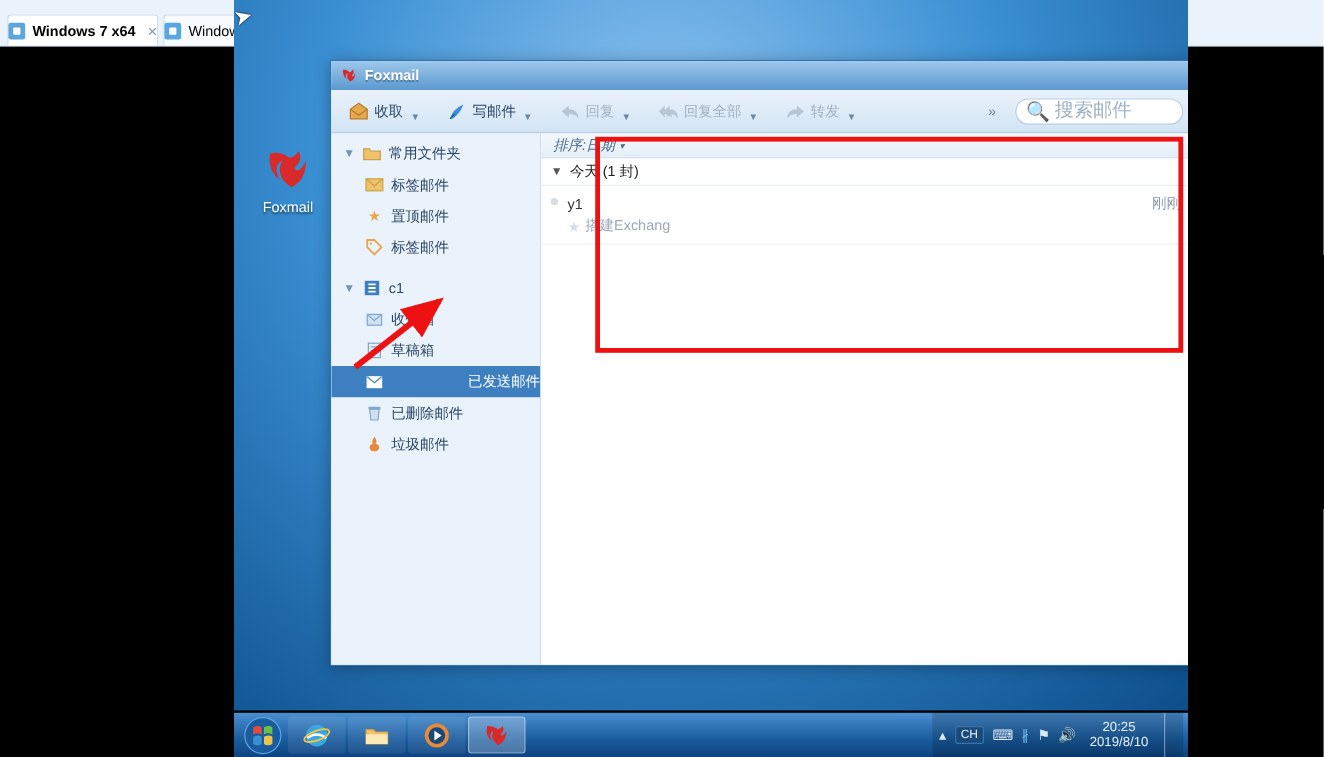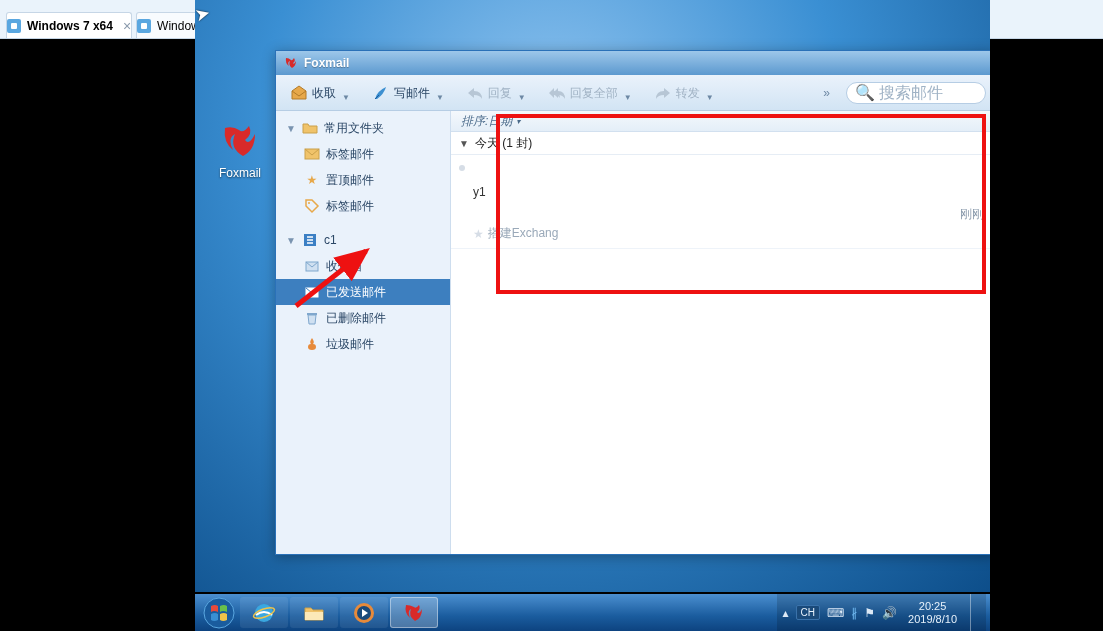--- a/index.html
+++ b/index.html
@@ -43,38 +43,38 @@
   .tb-drop { font-size: 8px; color: #6d88a4; margin-left: 2px; }
   .tb-spacer { flex: 1; }
   .tb-overflow { color:#6d88a4; font-size:12px; margin-right:6px; }
   .fm-search { height: 22px; width: 140px; background: #fff; border: 1px solid #b6cde4; border-radius: 11px; display: flex; align-items: center; padding: 0 8px; gap: 4px; }
   .fm-search input { border: none; outline: none; width: 100%; font-size: 16px; color: #555; background:transparent; }
   .fm-search input::placeholder{ color:#9fb2c5;}
 
   .fm-body { flex: 1; display: flex; overflow: hidden; }
   .fm-side { width: 175px; background: #eaf2fb; border-right: 1px solid #cdddee; padding-top: 4px; font-size: 12px; color: #2b4766; overflow: hidden; }
   .tree-item { display: flex; align-items: center; height: 26px; padding-left: 10px; gap: 6px; }
-  .tree-item.sel { background: #3d7fbf; color: #fff; }
+  .tree-item.sel { background: #3d7fbf; color: #fff; justify-content: space-between; }
   .tree-chev { font-size: 10px; color: #7a94b0; width: 10px; }
   .tree-ico { width: 16px; height: 16px; display:inline-flex; align-items:center; justify-content:center;}
   .tree-sub { padding-left: 28px; }
 
   
   .anno-arrow { position:absolute; top:190px; left:15px; width:90px; height:70px; pointer-events:none; z-index:5;}
   .red-box { position:absolute; border:4px solid #e11; pointer-events:none; z-index:5; }
   .red-box.main { top:63px; left:220px; width:490px; height:180px;}
 
   .fm-list { flex: 1; background: #fff; display: flex; flex-direction: column; font-size: 12px; color: #333; }
   .sort-hdr { height: 21px; background: linear-gradient(#f4f8fc,#e4eef8); border-bottom: 1px solid #d2e0ef; display: flex; align-items: center; padding-left: 10px; gap: 4px; color:#4a6a8a;font-style:italic;}
   .group-hdr { height: 23px; display: flex; align-items: center; padding-left: 8px; gap: 6px; border-bottom: 1px solid #e6edf5; color:#222;}
   .mail-item { padding: 6px 10px 6px 22px; border-bottom: 1px solid #eef3f9; position:relative;}
   .mail-row1 { display:flex; align-items:center; }
   .mail-dot { position:absolute; left:8px; top:10px; width:6px; height:6px; border-radius:50%; background:#d6dde6;}
   .mail-sender { color:#333; }
-  .mail-time { margin-left:auto; color:#8a9aac;margin-top:45px;}
+  .mail-time { margin-left:auto; color:#8a9aac;}
   .mail-row2 { display:flex; align-items:center; gap:4px; color:#9aa9b9; margin-top:2px;}
   .mail-star { color:#d6dde6; font-size:12px;}
 
   
   .win-taskbar { position: absolute; bottom: 0; left: 195px; width: 795px; height: 37px; background: linear-gradient(#4b8fd0, #1a5c9e 60%, #0d4380); display: flex; align-items: center; padding: 0 4px; z-index:20; }
   .start-orb { width: 40px; height: 33px; display:flex; align-items:center; justify-content:center; }
   .task-btn { width: 48px; height: 31px; margin: 0 1px; border-radius: 3px; display:flex; align-items:center; justify-content:center; background: rgba(255,255,255,0.08); }
   .task-btn.active { background: rgba(255,255,255,0.25); box-shadow: inset 0 0 0 1px rgba(255,255,255,.4);}
   .tray { margin-left:auto; display:flex; align-items:center; height:100%; background:rgba(0,0,0,.15); padding:0 6px; gap:7px;}
   .lang-badge { background:#1a4a7a; border:1px solid #3a72aa; color:#e6f1fb; font-size:10px; padding:1px 4px; border-radius:2px;}
@@ -255,20 +255,29 @@
           <span>c1</span>
         </div>
         <div class="tree-item tree-sub">
           <span class="tree-ico">
             <svg width="16" height="16" viewBox="0 0 16 16">
                 <rect x="2" y="4" width="12" height="9" fill="#cfe0f1" stroke="#7fa7cd"></rect>
                 <path d="M2 4 L8 9 L14 4" fill="none" stroke="#7fa7cd"></path>
               </svg>
           </span>
           <span>收件箱</span>
+        </div>
+        <div class="tree-item tree-sub">
+          <span class="tree-ico">
+            <svg width="16" height="16" viewBox="0 0 16 16">
+                <rect x="3" y="2" width="10" height="12" fill="#e6eef7" stroke="#7fa7cd"></rect>
+                <path d="M5 5 H11 M5 8 H11 M5 11 H9" stroke="#7fa7cd"></path>
+              </svg>
+          </span>
+          <span>草稿箱</span>
         </div>
         <div class="tree-item tree-sub sel">
           <span class="tree-ico">
             <svg width="16" height="16" viewBox="0 0 16 16">
                 <rect x="2" y="4" width="12" height="9" fill="#fff" stroke="#fff"></rect>
                 <path d="M2 4 L8 9 L14 4" fill="none" stroke="#3d7fbf"></path>
               </svg>
           </span>
           <span>已发送邮件</span>
         </div>

